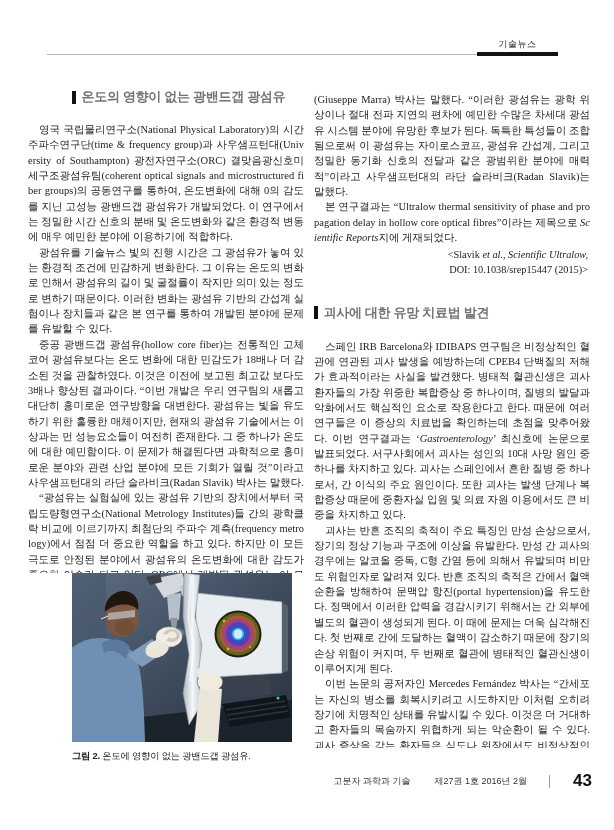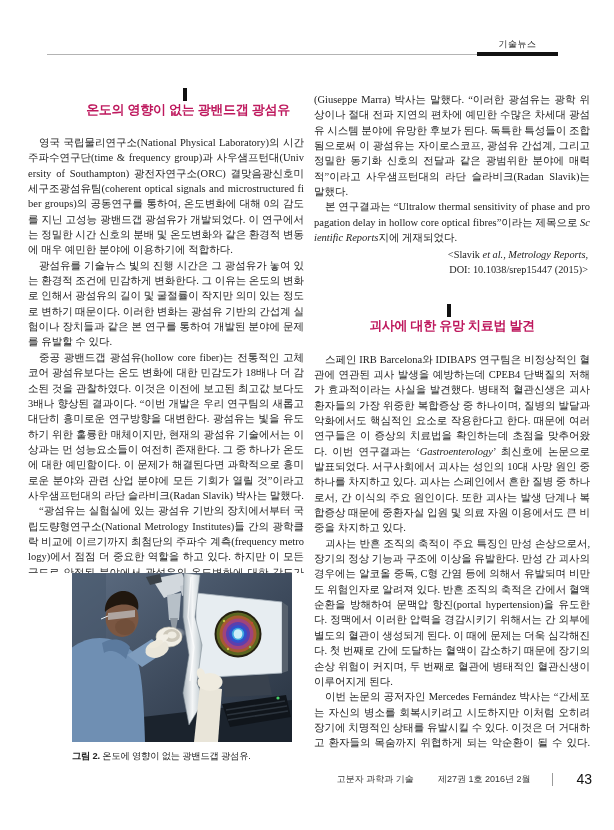--- a/index.html
+++ b/index.html
@@ -18,21 +18,21 @@
 
   
   .content{position:absolute;left:28px;top:86px;width:562px;display:flex;gap:10px;}
   .col{width:276px;}
   .col-left{height:487px;overflow:hidden;}
   .col-right{height:662px;overflow:hidden;padding-top:6px;box-sizing:border-box;}
 
   .sec-head{
     display:flex;align-items:center;
     font-family:"Liberation Sans","DejaVu Sans",sans-serif;
-    font-weight:bold;font-size:13px;letter-spacing:-.3px;color:#be185d;flex-direction:column;
+    font-weight:bold;font-size:13px;letter-spacing:-.3px;color:#737373;
   }
   .sec-head .bar{width:3.5px;height:13px;background:#111;margin-right:6px;flex:0 0 auto;}
   .h1-left{margin:2px 0 16px 44px;}
   .h2-right{margin:26px 0 17px 0;text-align:center;}
 
   p.body{
     margin:0;font-size:10.5px;line-height:15.35px;text-align:justify;
     word-break:break-all;text-indent:11px;color:#1b1b1b;
   }
   p.body.noindent{text-indent:0;}
@@ -51,21 +51,21 @@
   }
   .fig-caption .lbl{font-weight:bold;}
 
   
   .footer{
     position:absolute;top:771px;right:47px;display:flex;align-items:center;
     font-family:"Liberation Sans","DejaVu Sans",sans-serif;font-size:9px;color:#333;gap:15px;
   }
   .footer .journal{margin-right:9px;}
   .footer .divider{width:1px;height:13px;background:#9a9a9a;margin:0 8px 0 7px;}
-  .footer .pagenum{font-size:14px;font-weight:normal;color:#111;}
+  .footer .pagenum{font-size:17px;font-weight:bold;color:#111;}
 </style>
 </head>
 <body>
 
 <div class="page">
 
   <div class="hdr-label">기술뉴스</div>
   <div class="rule-thin"></div>
   <div class="rule-thick"></div>
 
@@ -79,21 +79,21 @@
       <p class="body">영국 국립물리연구소(National Physical Laboratory)의 시간주파수연구단(time &amp; frequency group)과 사우샘프턴대(University of Southampton) 광전자연구소(ORC) 결맞음광신호미세구조광섬유팀(coherent optical signals and microstructured fiber groups)의 공동연구를 통하여, 온도변화에 대해 0의 감도를 지닌 고성능 광밴드갭 광섬유가 개발되었다. 이 연구에서는 정밀한 시간 신호의 분배 및 온도변화와 같은 환경적 변동에 매우 예민한 분야에 이용하기에 적합하다.</p>
       <p class="body">광섬유를 기술뉴스 빛의 진행 시간은 그 광섬유가 놓여 있는 환경적 조건에 민감하게 변화한다. 그 이유는 온도의 변화로 인해서 광섬유의 길이 및 굴절률이 작지만 의미 있는 정도로 변하기 때문이다. 이러한 변화는 광섬유 기반의 간섭계 실험이나 장치들과 같은 본 연구를 통하여 개발된 분야에 문제를 유발할 수 있다.</p>
       <p class="body">중공 광밴드갭 광섬유(hollow core fiber)는 전통적인 고체 코어 광섬유보다는 온도 변화에 대한 민감도가 18배나 더 감소된 것을 관찰하였다. 이것은 이전에 보고된 최고값 보다도 3배나 향상된 결과이다. “이번 개발은 우리 연구팀의 새롭고 대단히 흥미로운 연구방향을 대변한다. 광섬유는 빛을 유도하기 위한 훌륭한 매체이지만, 현재의 광섬유 기술에서는 이상과는 먼 성능요소들이 여전히 존재한다. 그 중 하나가 온도에 대한 예민함이다. 이 문제가 해결된다면 과학적으로 흥미로운 분야와 관련 산업 분야에 모든 기회가 열릴 것”이라고 사우샘프턴대의 라단 슬라비크(Radan Slavik) 박사는 말했다.</p>
       <p class="body">“광섬유는 실험실에 있는 광섬유 기반의 장치에서부터 국립도량형연구소(National Metrology Institutes)들 간의 광학클락 비교에 이르기까지 최첨단의 주파수 계측(frequency metrology)에서 점점 더 중요한 역할을 하고 있다. 하지만 이 모든 극도로 안정된 분야에서 광섬유의 온도변화에 대한 감도가 중요한 이슈가 되고 있다. ORC에서 개발된 광섬유는 이 모든 분야에 새로운 기회를 열고 있다”고 국립물리연구소의 주세페 마라</p>
     </div>
 
     <div class="col col-right">
       <p class="body noindent">(Giuseppe Marra) 박사는 말했다. “이러한 광섬유는 광학 위상이나 절대 전파 지연의 편차에 예민한 수많은 차세대 광섬유 시스템 분야에 유망한 후보가 된다. 독특한 특성들이 조합됨으로써 이 광섬유는 자이로스코프, 광섬유 간섭계, 그리고 정밀한 동기화 신호의 전달과 같은 광범위한 분야에 매력적”이라고 사우샘프턴대의 라단 슬라비크(Radan Slavik)는 말했다.</p>
       <p class="body"><span>본 연구결과는 “Ultralow thermal sensitivity of phase and propagation delay in hollow core optical fibres”이라는 제목으로 </span><span class="ital">Scientific Reports</span><span>지에 게재되었다.</span></p>
       <div class="citation">
-        <div><span>&lt;Slavik </span><span class="ital">et al., Metrology Reports,</span></div>
+        <div><span>&lt;Slavik </span><span class="ital">et al., Scientific Ultralow,</span></div>
         <div>DOI: 10.1038/srep15447 (2015)&gt;</div>
       </div>
       <div class="sec-head h2-right">
         <span class="bar"></span>
         <span>괴사에 대한 유망 치료법 발견</span>
       </div>
       <p class="body"><span>스페인 IRB Barcelona와 IDIBAPS 연구팀은 비정상적인 혈관에 연관된 괴사 발생을 예방하는데 CPEB4 단백질의 저해가 효과적이라는 사실을 발견했다. 병태적 혈관신생은 괴사 환자들의 가장 위중한 복합증상 중 하나이며, 질병의 발달과 악화에서도 핵심적인 요소로 작용한다고 한다. 때문에 여러 연구들은 이 증상의 치료법을 확인하는데 초점을 맞추어왔다. 이번 연구결과는 ‘</span><span class="ital">Gastroenterology</span><span>’ 최신호에 논문으로 발표되었다. 서구사회에서 괴사는 성인의 10대 사망 원인 중 하나를 차지하고 있다. 괴사는 스페인에서 흔한 질병 중 하나로서, 간 이식의 주요 원인이다. 또한 괴사는 발생 단계나 복합증상 때문에 중환자실 입원 및 의료 자원 이용에서도 큰 비중을 차지하고 있다.</span></p>
       <p class="body">괴사는 반흔 조직의 축적이 주요 특징인 만성 손상으로서, 장기의 정상 기능과 구조에 이상을 유발한다. 만성 간 괴사의 경우에는 알코올 중독, C형 간염 등에 의해서 유발되며 비만도 위험인자로 알려져 있다. 반흔 조직의 축적은 간에서 혈액 순환을 방해하여 문맥압 항진(portal hypertension)을 유도한다. 정맥에서 이러한 압력을 경감시키기 위해서는 간 외부에 별도의 혈관이 생성되게 된다. 이 때에 문제는 더욱 심각해진다. 첫 번째로 간에 도달하는 혈액이 감소하기 때문에 장기의 손상 위험이 커지며, 두 번째로 혈관에 병태적인 혈관신생이 이루어지게 된다.</p>
       <p class="body">이번 논문의 공저자인 Mercedes Fernández 박사는 “간세포는 자신의 병소를 회복시키려고 시도하지만 이처럼 오히려 장기에 치명적인 상태를 유발시킬 수 있다. 이것은 더 거대하고 환자들의 목숨까지 위협하게 되는 악순환이 될 수 있다. 괴사 증상을 갖는 환자들은 식도나 위장에서도 비정상적인 팽창된 별도의 혈관이 생성되게 된다. 이들 혈관들은 터질 위험이 높기 때문에 잘못하면 걷잡을 수 없는 위중한 내출혈도 발생할 수가 있다. 이러한 점이 현재 효과적인 치료법이 없는 병태적 정맥을 예방 및 억제하는 방법이 필요함을 가리키고 있다”고 밝혔다.</p>
 

